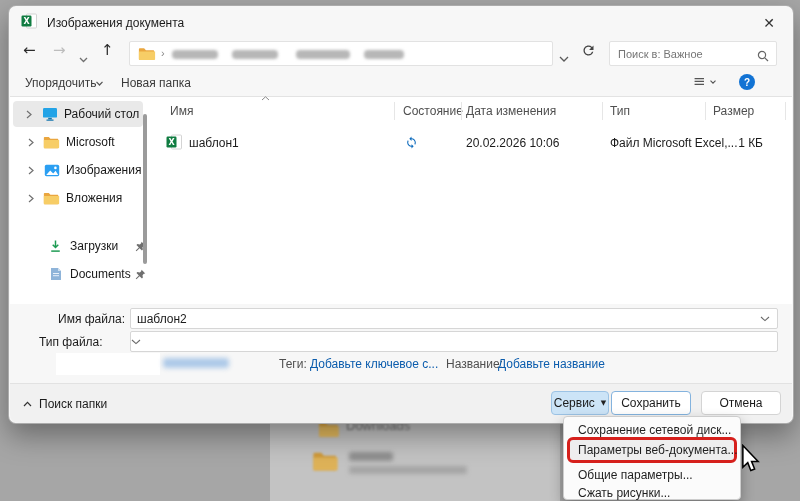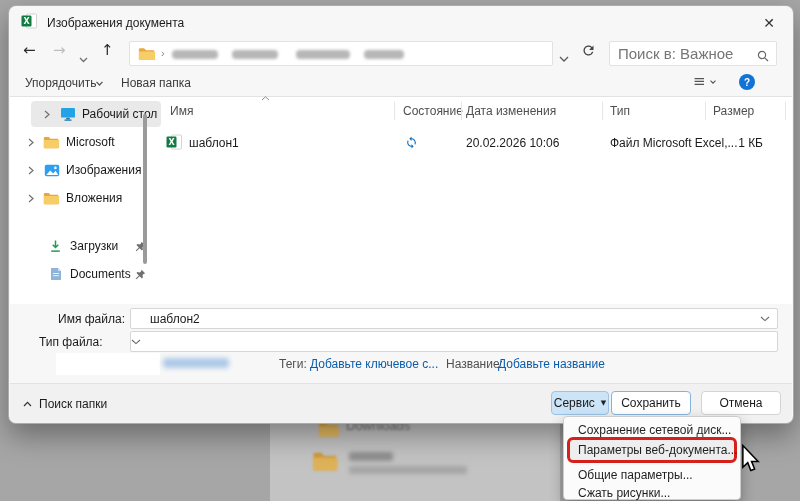--- a/index.html
+++ b/index.html
@@ -25,35 +25,35 @@
   }
   .main-white{left:1px;top:91px;width:782px;height:207px;background:#ffffff}
   .divider-h{height:1px;background:#e3e3e3}
   .divider-v{width:1px;background:#e6e6e6}
 
   .addressbar,.searchbox{
     background:#fff;border:1px solid #e2e2e2;border-radius:2px;box-sizing:border-box;
   }
   .searchbox input{
     border:none;outline:none;width:138px;height:100%;background:transparent;
-    font-family:"Liberation Sans",sans-serif;font-size:15px;color:#5d5d5d;padding:0 0 0 8px;
+    font-family:"Liberation Sans",sans-serif;font-size:11px;color:#5d5d5d;padding:0 0 0 8px;
   }
   .side-row{display:flex;align-items:center;height:26px;width:130px}
   .side-row .chev{margin-left:13px}
   .side-row .sicon{margin-left:9px;width:17px;display:flex;justify-content:center}
   .side-row .slabel{margin-left:6px;font-size:12px;color:#191919;white-space:nowrap}
   .selected{background:#e9e9e9;border-radius:4px}
 
   .field-input{
     background:#fff;border:1px solid #d6d6d6;border-radius:2px;box-sizing:border-box;
     display:flex;align-items:center;height:21px;
   }
   .field-input input{
     border:none;outline:none;flex:1;font-family:"Liberation Sans",sans-serif;
-    font-size:12px;color:#1b1b1b;padding:0 0 0 6px;background:transparent;height:100%;margin-left:13px;
+    font-size:12px;color:#1b1b1b;padding:0 0 0 6px;background:transparent;height:100%;
   }
   .link{color:#0b5cad;font-size:12px;white-space:nowrap}
 
   .btn{
     box-sizing:border-box;border-radius:4px;display:flex;align-items:center;justify-content:center;
     font-size:12px;color:#1b1b1b;height:24px;cursor:default;white-space:nowrap;
   }
   .btn-tools{background:#cce4f7;border:1px solid #9cc3e5;gap:6px}
   .btn-save{background:#fff;border:1px solid #84b3de}
   .btn-cancel{background:#fff;border:1px solid #d4d4d4}
@@ -167,21 +167,21 @@
     <svg width="6" height="4" viewBox="0 0 6 4">
         <polyline points="0.5,0.6 3,3.2 5.5,0.6" fill="none" stroke="#555" stroke-width="1.1"></polyline>
       </svg>
   </div>
   <div class="abs helpdot" style="left:730px;top:68px">?</div>
 
   <div class="abs divider-h" style="left:1px;top:90px;width:782px"></div>
 
   <div class="abs main-white"></div>
 
-  <div class="abs side-row selected" style="left:22px;top:95px">
+  <div class="abs side-row selected" style="left:4px;top:95px">
     <svg class="chev" width="6" height="9" viewBox="0 0 6 9">
         <polyline points="1,1 5,4.5 1,8" fill="none" stroke="#707070" stroke-width="1.2"></polyline>
       </svg>
     <span class="sicon">
       <svg width="16" height="14" viewBox="0 0 16 14">
           <rect x="1" y="1" width="14" height="9.6" rx="1.2" fill="#23a3e6"></rect>
           <rect x="6.2" y="10.8" width="3.6" height="1.6" fill="#1476ae"></rect>
           <rect x="4.3" y="12.4" width="7.4" height="1.3" rx="0.6" fill="#1476ae"></rect>
         </svg>
     </span>

